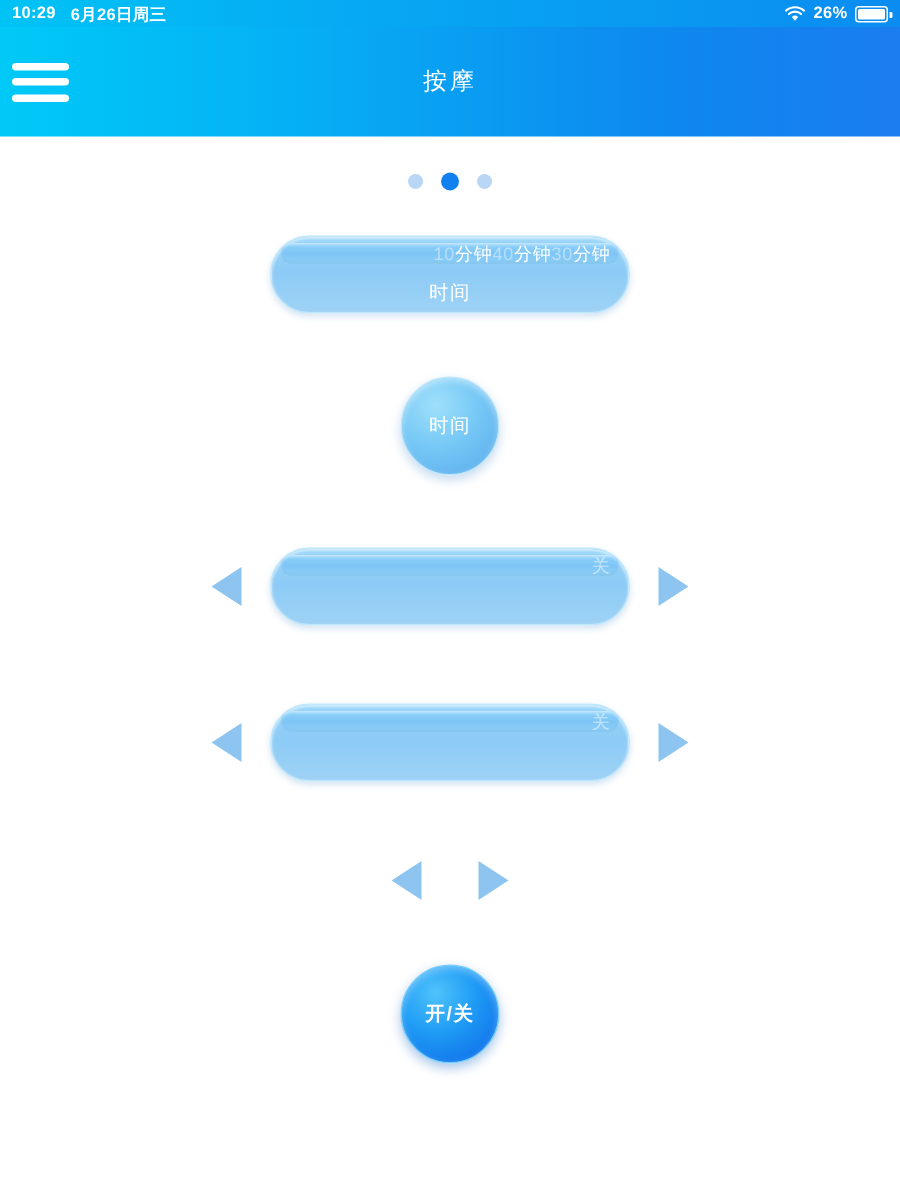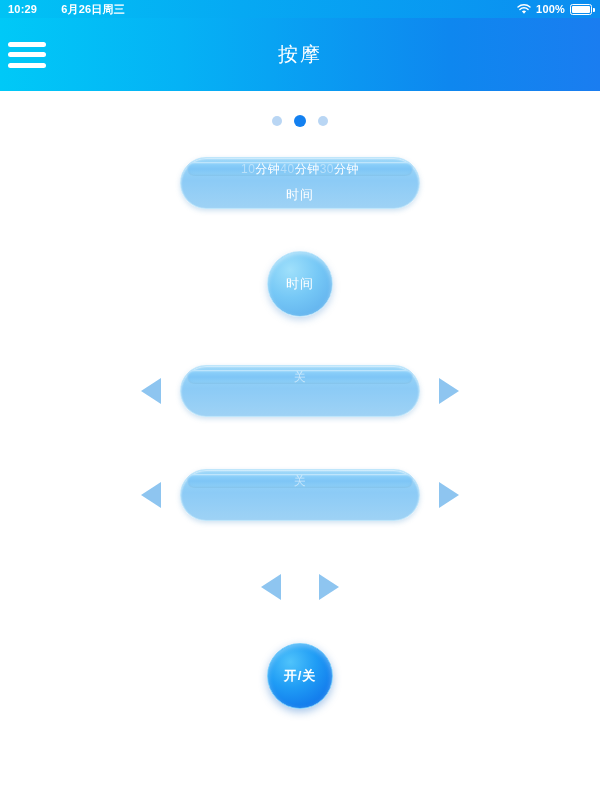--- a/index.html
+++ b/index.html
@@ -24,21 +24,21 @@
     padding: 0 8px;
     box-sizing: border-box;
     color: #ffffff;
     font-size: 11px;
     font-weight: bold;
     letter-spacing: 0.2px;
   }
   .status-left {
     display: flex;
     align-items: center;
-    gap: 24px;
+    gap: 10px;
   }
   .status-right {
     margin-left: auto;
     display: flex;
     align-items: center;
     gap: 5px;
   }
   .wifi-icon svg { display: block; }
   .battery-icon {
     width: 22px;
@@ -90,21 +90,21 @@
     display: block;
     height: 5px;
     width: 100%;
     background: #ffffff;
     border-radius: 2.5px;
   }
   .header-title {
     width: 100%;
     text-align: center;
     color: #ffffff;
-    font-size: 20px;
+    font-size: 16px;
     letter-spacing: 2px;
     font-weight: normal;
   }
 
   
   .dots {
     display: flex;
     justify-content: center;
     align-items: center;
     gap: 12px;
@@ -152,21 +152,21 @@
     left: 6px;
     right: 6px;
     top: 4px;
     height: 14px;
     border-radius: 15px;
     background: linear-gradient(180deg, #8fd3fb 0%, #7ec5f6 50%, #8fd0f7 100%);
     box-shadow: inset 0 1px 2px rgba(255,255,255,0.6),
                 inset 0 -1px 2px rgba(90,150,200,0.25);
     display: flex;
     align-items: center;
-    justify-content: center;
+    justify-content: flex-end;
     box-sizing: border-box;
     padding: 0 6px;
   }
   .opt {
     font-size: 12px;
     color: rgba(255,255,255,0.55);
     white-space: nowrap;
     letter-spacing: 0.5px;
   }
   .opt .opt-name { color: #ffffff; }
@@ -234,21 +234,21 @@
     <span>6月26日周三</span>
   </div>
   <div class="status-right">
     <span class="wifi-icon">
       <svg width="14" height="11" viewBox="0 0 14 11">
         <path d="M7 9.8 L4.9 7.3 a3.2 3.2 0 0 1 4.2 0 Z" fill="#ffffff"></path>
         <path d="M2.9 5.4 a6 6 0 0 1 8.2 0" stroke="#ffffff" stroke-width="1.4" fill="none" stroke-linecap="round"></path>
         <path d="M1 3.1 a9 9 0 0 1 12 0" stroke="#ffffff" stroke-width="1.4" fill="none" stroke-linecap="round"></path>
       </svg>
     </span>
-    <span>100%</span>
+    <span>26%</span>
     <span class="battery-icon">
       <span class="battery-fill"></span>
     </span>
   </div>
 </div>
 
 <div class="header">
   <div class="hamburger">
     <span></span>
       <span></span>

